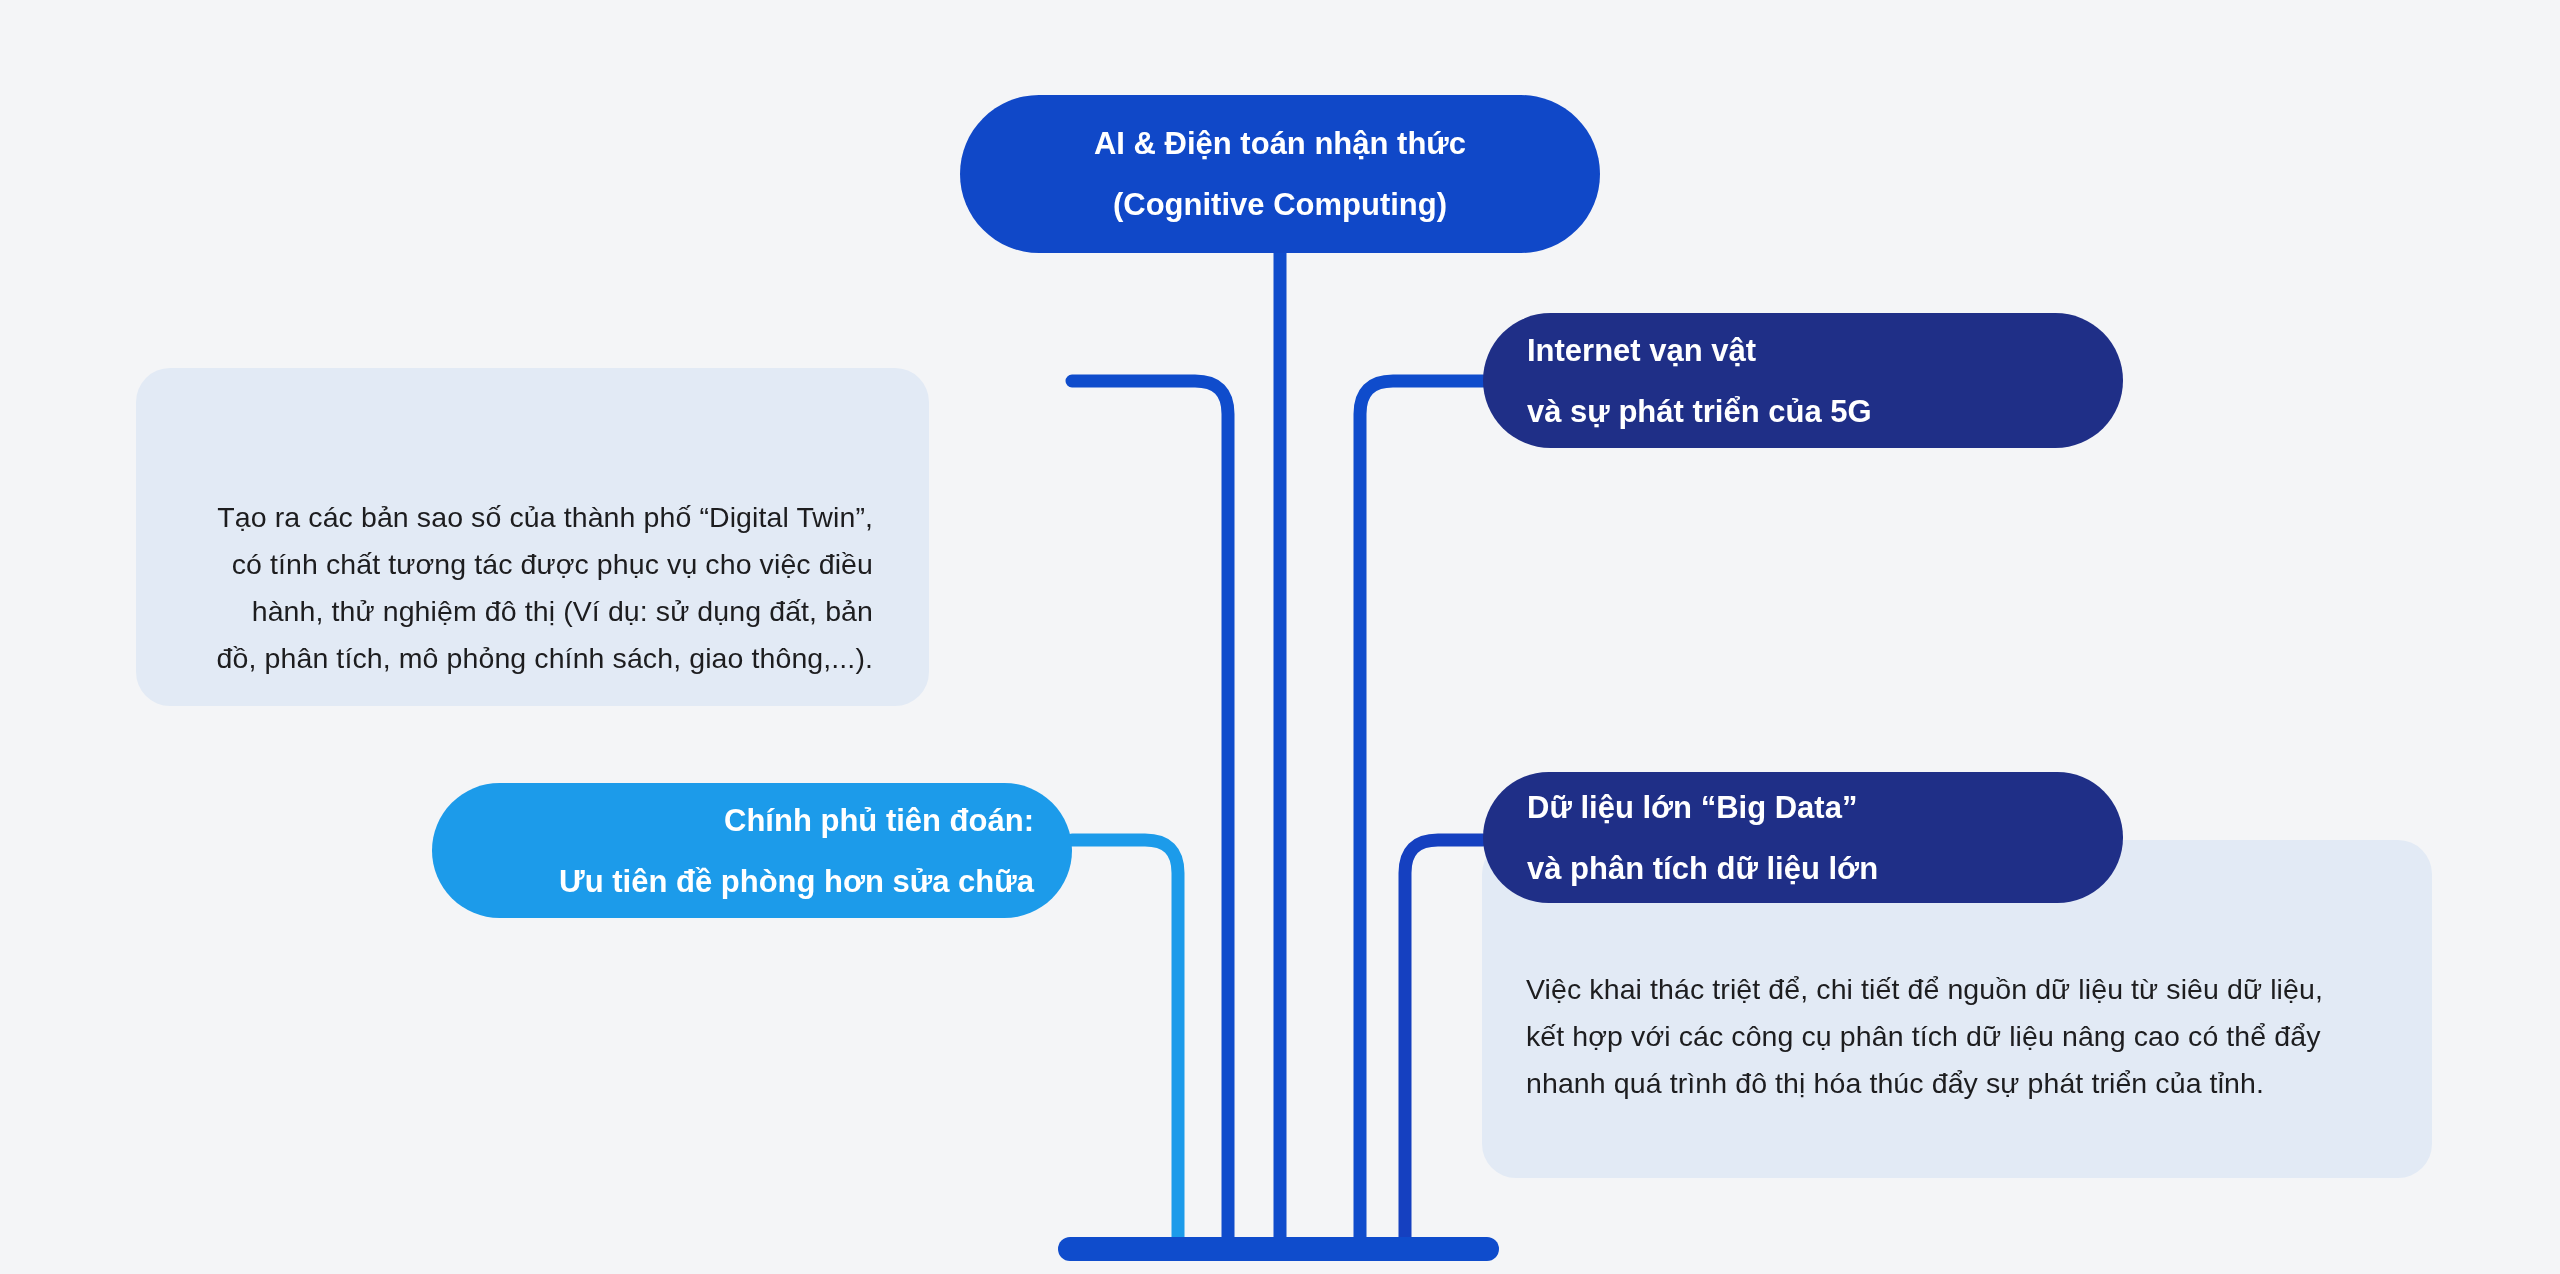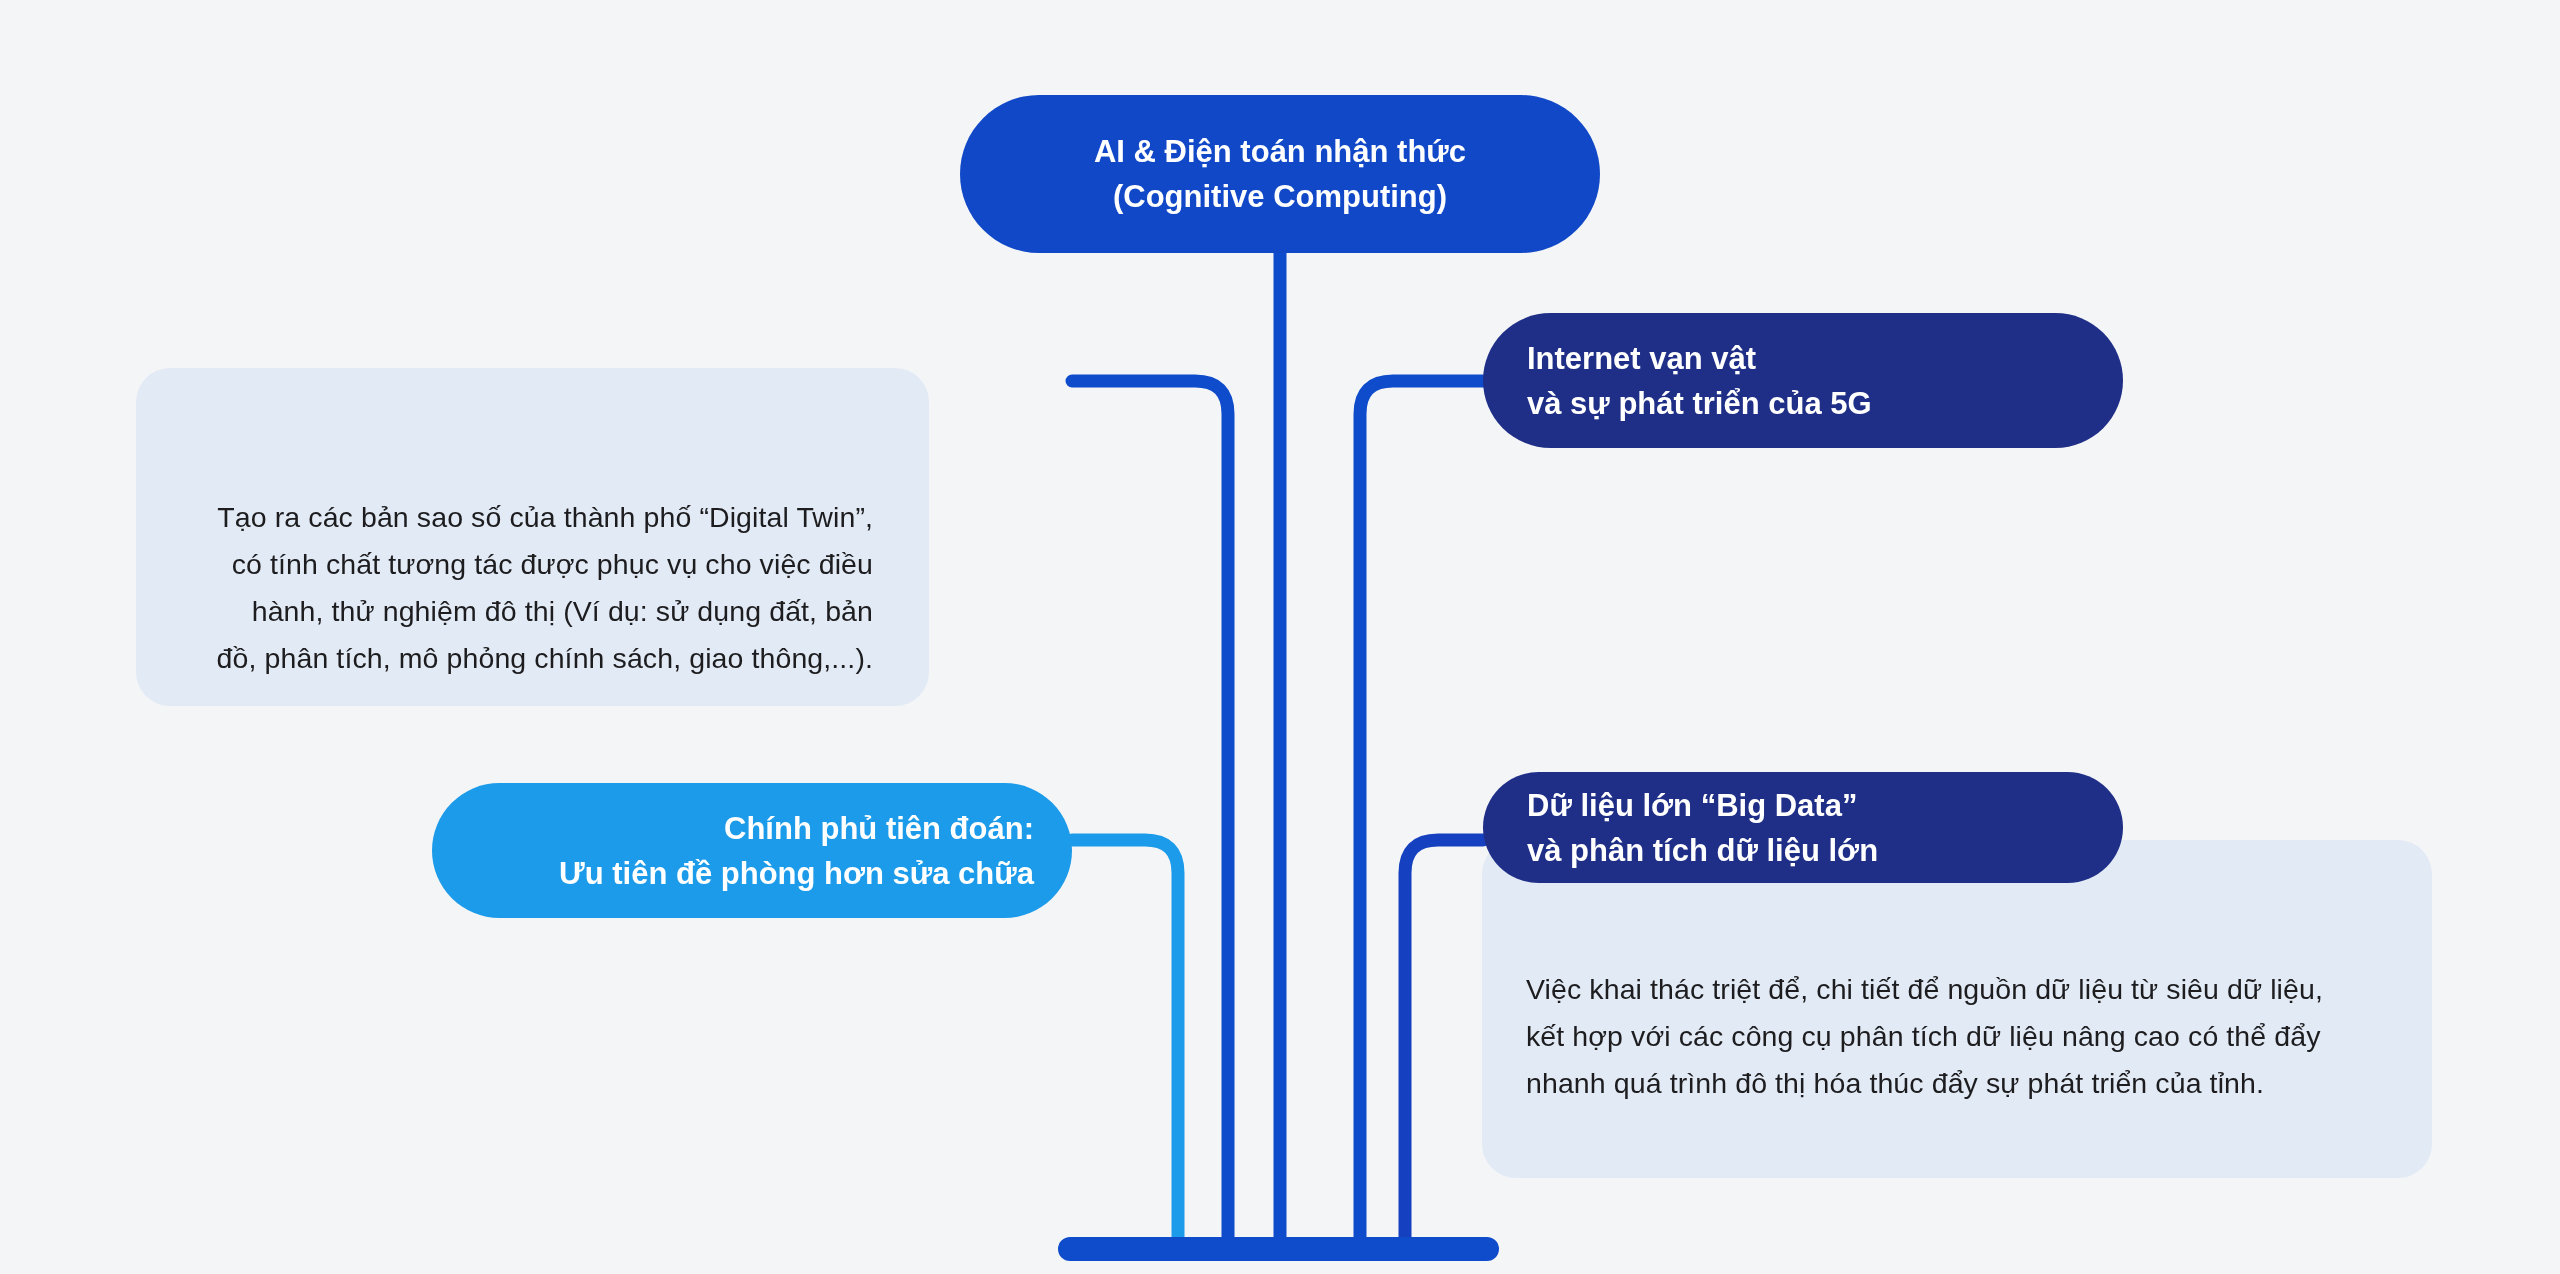--- a/index.html
+++ b/index.html
@@ -66,21 +66,21 @@
   
   .pill {
     position: absolute;
     box-sizing: border-box;
     border-radius: 999px;
     display: flex;
     align-items: center;
     color: #ffffff;
     font-weight: bold;
     font-size: 31px;
-    line-height: 45px;
+    line-height: 61px;
     white-space: pre-line;
   }
 
   .pill-root {
     left: 960px;
     top: 95px;
     width: 640px;
     height: 158px;
     background: #1048c8;
     justify-content: center;
@@ -116,21 +116,21 @@
     height: 135px;
     background: #1f2f87;
     justify-content: flex-start;
     text-align: left;
     padding-left: 44px;
   }
   .pill-r2 {
     left: 1483px;
     top: 772px;
     width: 640px;
-    height: 111px;
+    height: 131px;
     background: #1f2f87;
     justify-content: flex-start;
     text-align: left;
     padding-left: 44px;
   }
 </style>
 </head>
 <body>
 
 <div id="stage">

